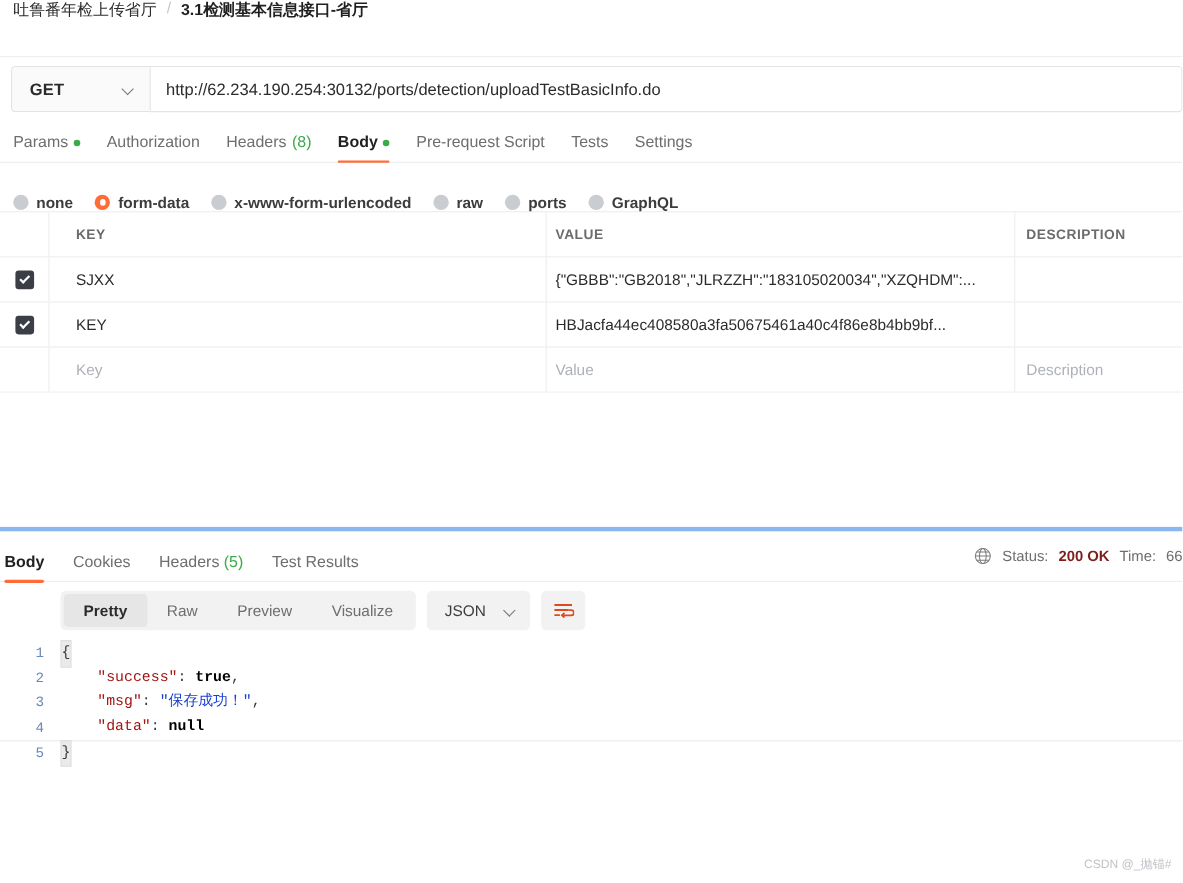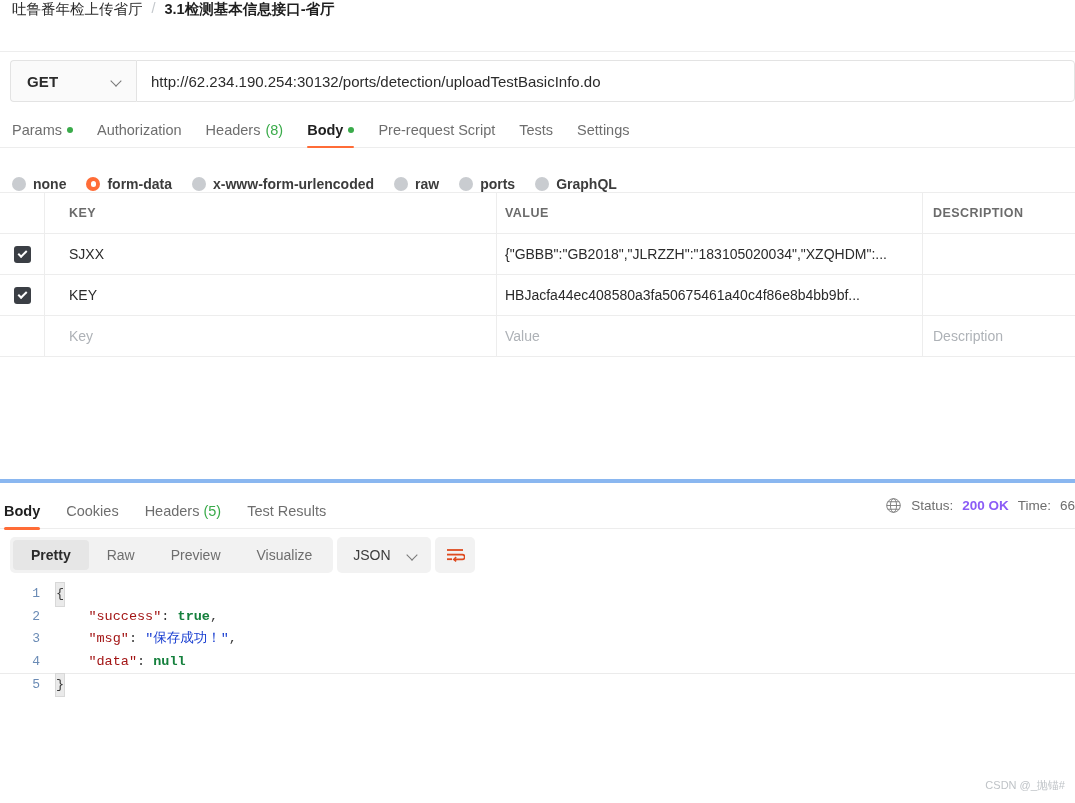--- a/index.html
+++ b/index.html
@@ -140,25 +140,25 @@
     position: relative; font-size: 14.5px; color: #6e6e6e; padding-bottom: 10px;
     display:flex; align-items:flex-end; gap:4px; cursor:pointer; white-space:nowrap;
   }
   .res-tab.active { color: #1f1f1f; font-weight: 600; }
   .res-tab.active::after {
     content:""; position:absolute; left:0; right:0; bottom:-1px; height:2.5px;
     background:#ff6c37; border-radius:2px;
   }
   .resp-status { display:flex; align-items:center; gap: 9px; padding-right: 0; font-size: 13.5px; color:#6e6e6e; white-space: nowrap;}
   .globe { width:17px; height:17px; flex: none; }
-  .status-ok { color: #8b5cf6; font-weight: 600; }
+  .status-ok { color: #7f1d1d; font-weight: 600; }
   .status-lbl { color:#6e6e6e; }
 
   
-  .pretty-bar { height: 52px; display:flex; align-items:center; gap: 4px; padding: 0 0 0 10px; }
+  .pretty-bar { height: 52px; display:flex; align-items:center; gap: 10px; padding: 0 0 0 10px; margin-left: 45px; }
   .seg {
     background: #f2f2f2; border-radius: 5px; display:flex; align-items:center; height: 36px; padding: 3px;
   }
   .seg-item {
     height: 30px; padding: 0 18px; display:flex; align-items:center;
     font-size: 14px; color: #6e6e6e; border-radius: 4px; cursor:pointer; white-space:nowrap;
   }
   .seg-item.active { background: #e6e6e6; color: #2b2b2b; font-weight: 600; }
   .json-sel {
     background:#f2f2f2; border-radius:5px; height:36px; display:flex; align-items:center;
@@ -179,21 +179,21 @@
   }
   .code-line { display:flex; height: 22.5px; align-items: center; }
   .ln {
     width: 56px; text-align: right; padding-right: 16px;
     color: #6a8bb5; font-size: 13px; flex: none;
     font-family: "Liberation Mono","DejaVu Sans Mono", monospace;
   }
   .ltext { white-space: pre; }
   .brace-hl { background: #eaeaea; outline: 1px solid #d8d8d8; }
   .k-key { color: #a31515; }
-  .k-kw  { color: #15803d; font-weight: 700; }
+  .k-kw  { color: #000000; font-weight: 700; }
   .k-str { color: #1a3fd1; }
   .k-pun { color: #3b3b3b; }
   .line5-rule { border-top: 1px solid #ebebeb; }
 
   
   .watermark {
     position:absolute; right: 10px; bottom: 10px;
     font-size: 11px; color: #bfc3c7;
   }
 </style>

